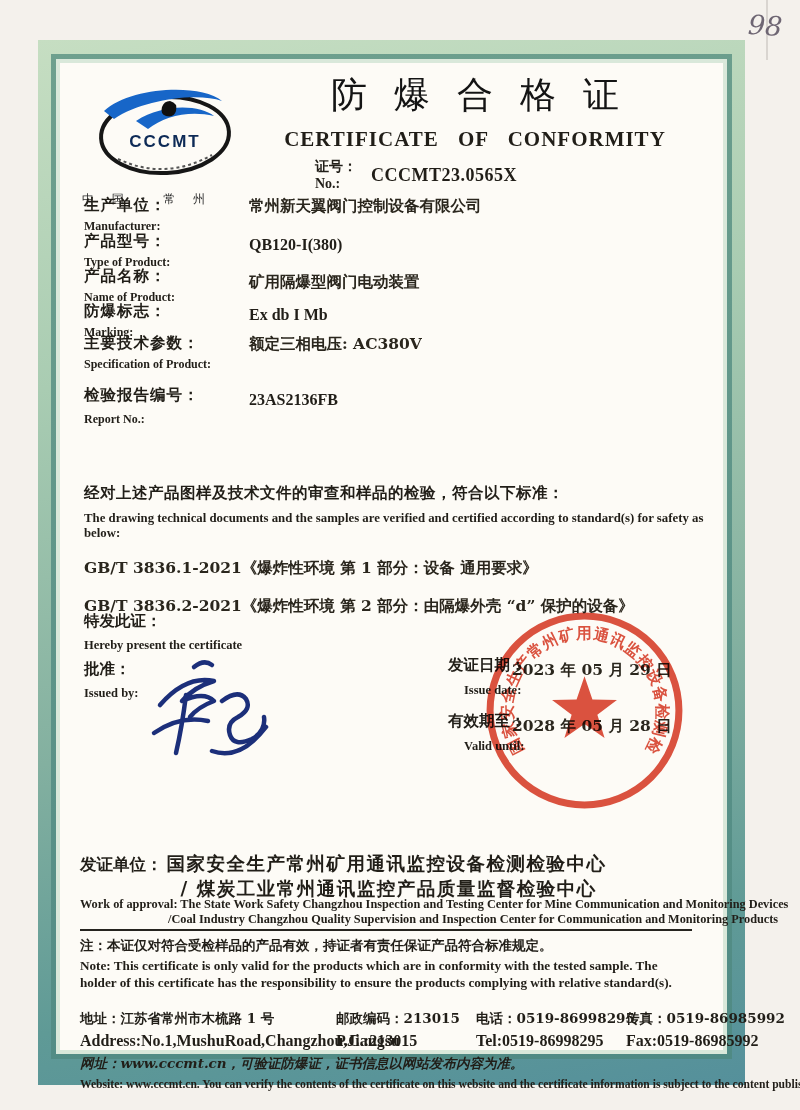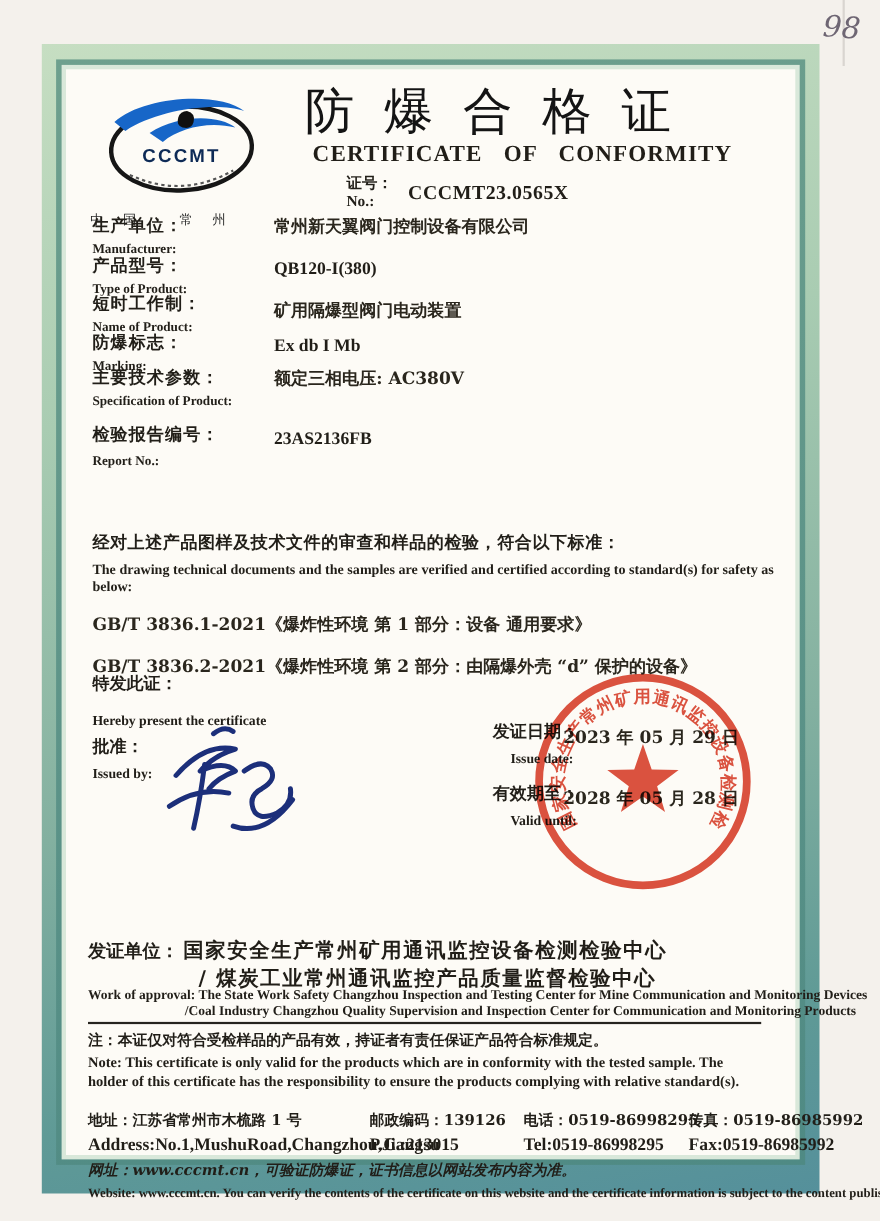--- a/index.html
+++ b/index.html
@@ -25,22 +25,22 @@
   .frame-gap{width:100%;height:100%;background:#d9e8da;padding:4px;box-sizing:border-box;}
   .paper{width:100%;height:100%;background:#fdfbf6;position:relative;}
 
   .cn{font-family:"DejaVu Serif",serif;font-weight:bold;color:#211e18;}
   .en{font-family:"Liberation Serif",serif;font-weight:bold;color:#211e18;}
   .val{font-family:"DejaVu Serif",serif;font-weight:bold;color:#2a261d;}
 
   
   .logo-box{left:22px;top:18px;width:170px;text-align:left;}
   .logo-caption{font-family:"DejaVu Serif",serif;font-size:12px;letter-spacing:7px;color:#2a2a2a;margin-top:2px;}
-  .title-cn{left:190px;top:8px;width:450px;text-align:left;
-    font-family:"DejaVu Serif",serif;font-size:45px;font-weight:normal;
+  .title-cn{left:190px;top:8px;width:450px;text-align:center;
+    font-family:"DejaVu Serif",serif;font-size:36px;font-weight:normal;
     letter-spacing:27px;color:#141414;white-space:nowrap;text-indent:27px;}
   .title-en{left:190px;top:64px;width:450px;text-align:center;
     font-size:21px;letter-spacing:1px;word-spacing:13px;}
   .certno-row{left:255px;top:95px;display:flex;align-items:center;}
   .certno-labels{text-align:left;margin-right:14px;}
   .certno-cn{font-size:14px;}
   .certno-en{font-size:14px;}
   .certno-val{font-size:18px;letter-spacing:.5px;}
 
   
@@ -113,21 +113,21 @@
       <div class="flab-cn cn">生产单位：</div>
       <div class="flab-en en">Manufacturer:</div>
       <div class="fval val">常州新天翼阀门控制设备有限公司</div>
     </div>
     <div class="abs frow" style="top:168px;">
       <div class="flab-cn cn">产品型号：</div>
       <div class="flab-en en">Type of Product:</div>
       <div class="fval fval-lat en" style="top:5px;">QB120-I(380)</div>
     </div>
     <div class="abs frow" style="top:203px;">
-      <div class="flab-cn cn">短时工作制：</div>
+      <div class="flab-cn cn">产品名称：</div>
       <div class="flab-en en">Name of Product:</div>
       <div class="fval val" style="top:6px;">矿用隔爆型阀门电动装置</div>
     </div>
     <div class="abs frow" style="top:238px;">
       <div class="flab-cn cn">防爆标志：</div>
       <div class="flab-en en">Marking:</div>
       <div class="fval fval-lat en" style="top:5px;">Ex db I Mb</div>
     </div>
     <div class="abs frow" style="top:270px;">
       <div class="flab-cn cn">主要技术参数：</div>
@@ -144,21 +144,21 @@
 
     <div class="abs frow" style="top:420px;">
       <div class="std-intro-cn cn">经对上述产品图样及技术文件的审查和样品的检验，符合以下标准：</div>
       <div class="std-intro-en en">The drawing technical documents and the samples are verified and certified according to standard(s) for safety as below:</div>
       <div class="std-item val">GB/T 3836.1-2021《爆炸性环境 第 1 部分：设备 通用要求》</div>
       <div class="std-item val">GB/T 3836.2-2021《爆炸性环境 第 2 部分：由隔爆外壳 “d” 保护的设备》</div>
     </div>
 
     <div class="abs" style="left:24px;top:548px;">
       <div class="cn" style="font-size:15.5px;">特发此证：</div>
-      <div class="en" style="font-size:12.5px;margin-top:16px;">Hereby present the certificate</div>
+      <div class="en" style="font-size:12.5px;margin-top:6px;">Hereby present the certificate</div>
       <div class="cn" style="font-size:15.5px;margin-top:6px;">批准：</div>
       <div class="en" style="font-size:12.5px;margin-top:6px;">Issued by:</div>
     </div>
 
     <svg class="abs sig-svg" width="150" height="115" viewBox="0 0 150 115">
       <g fill="none" stroke="#1c2f7a" stroke-width="4.5" stroke-linecap="round" stroke-linejoin="round">
         <path d="M56,12 q10,-8 18,-2"></path>
         <path d="M22,50 Q48,20 76,26 Q56,32 44,46 Q66,36 76,46 Q60,52 52,62"></path>
         <path d="M48,40 Q44,72 38,98"></path>
         <path d="M16,78 Q42,60 70,66"></path>
@@ -202,21 +202,21 @@
       <div class="unit-en en" style="text-indent:88px;">/Coal Industry Changzhou Quality Supervision and Inspection Center for Communication and Monitoring Products</div>
     </div>
 
     <div class="abs sep"></div>
 
     <div class="abs" style="left:20px;top:874px;width:614px;">
       <div class="note-cn cn">注：本证仅对符合受检样品的产品有效，持证者有责任保证产品符合标准规定。</div>
       <div class="note-en en">Note: This certificate is only valid for the products which are in conformity with the tested sample. The holder of this certificate has the responsibility to ensure the products complying with relative standard(s).</div>
       <div class="contact-grid" style="margin-top:19px;">
         <div class="contact-cell-cn cn">地址：江苏省常州市木梳路 1 号</div>
-        <div class="contact-cell-cn cn">邮政编码：139126</div>
+        <div class="contact-cell-cn cn">邮政编码：213015</div>
         <div class="contact-cell-cn cn">电话：0519-86998295</div>
         <div class="contact-cell-cn cn">传真：0519-86985992</div>
       </div>
       <div class="contact-grid" style="margin-top:4px;">
         <div class="contact-cell-en en">Address:No.1,MushuRoad,Changzhou,Jiangsu</div>
         <div class="contact-cell-en en">P.C.:213015</div>
         <div class="contact-cell-en en">Tel:0519-86998295</div>
         <div class="contact-cell-en en">Fax:0519-86985992</div>
       </div>
       <div class="web-cn cn" style="margin-top:5px;">网址：www.cccmt.cn，可验证防爆证，证书信息以网站发布内容为准。</div>

